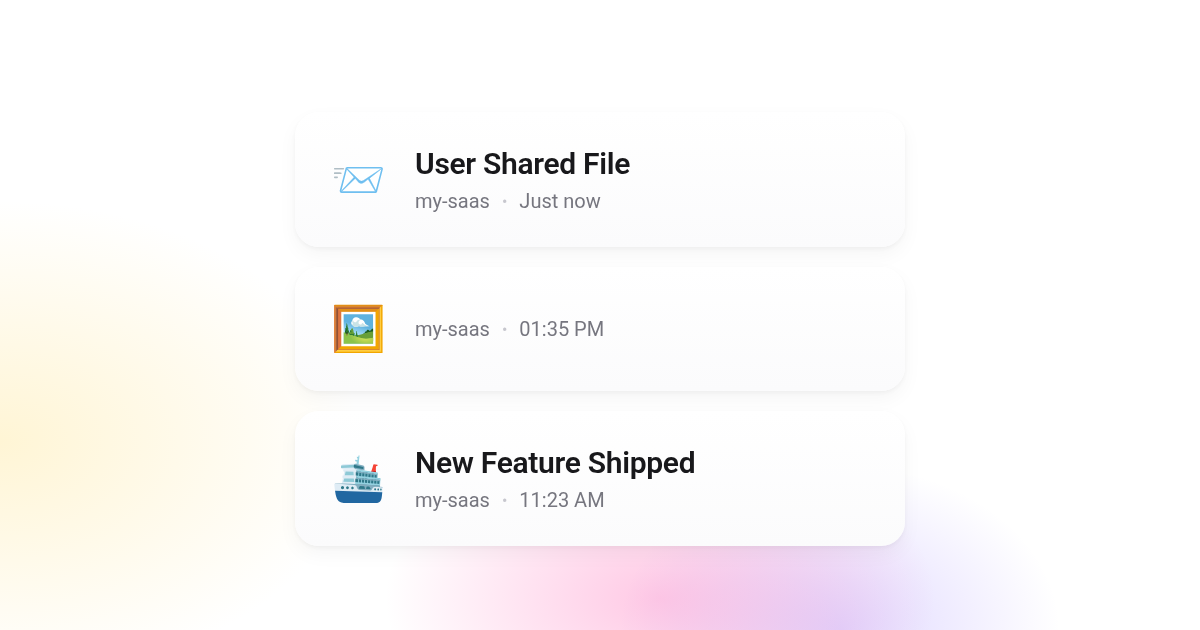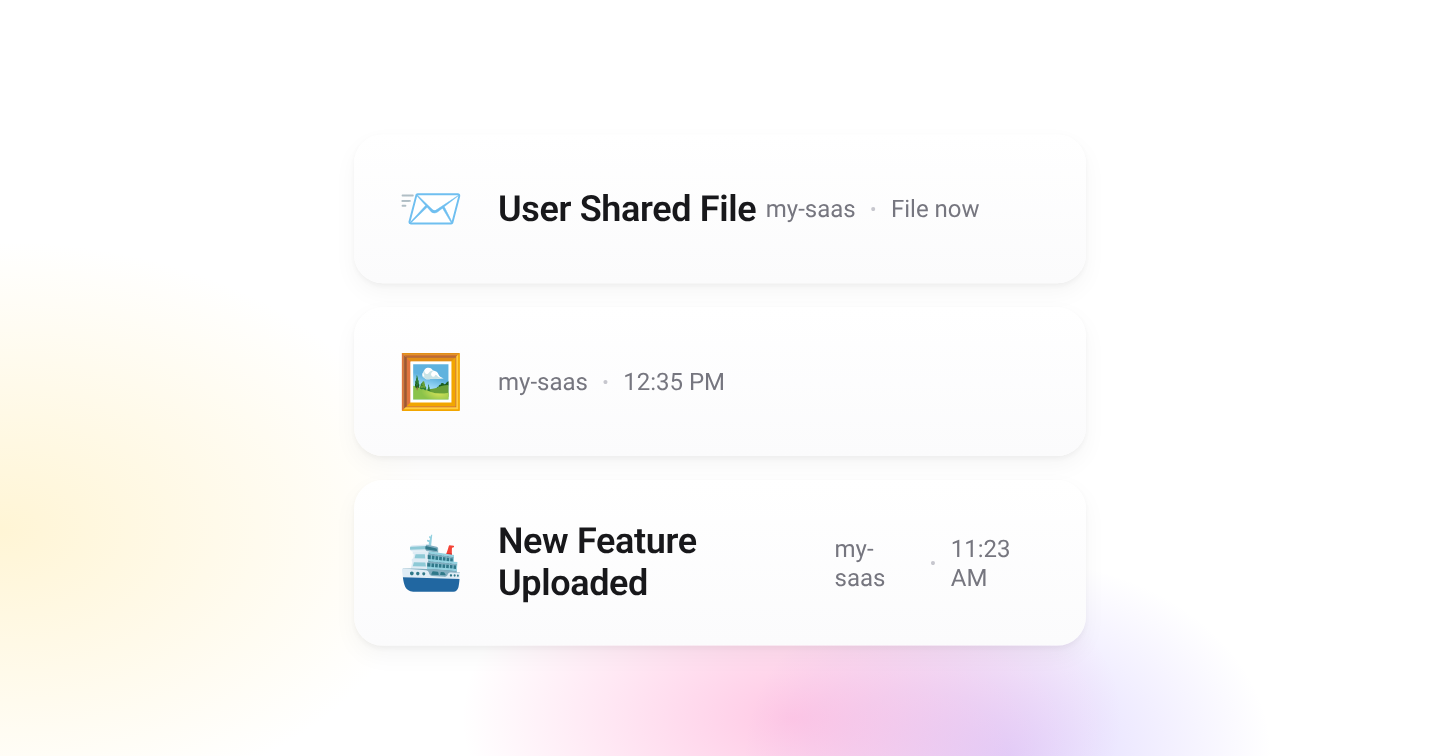--- a/index.html
+++ b/index.html
@@ -41,21 +41,21 @@
       width: 56px;
       height: 56px;
       font-size: 44px;
       display: flex;
       align-items: center;
       justify-content: center;
       flex-shrink: 0;
     }
     .notif-body {
       display: flex;
-      flex-direction: row;
+      flex-direction: column;
       gap: 8px;
     }
     .notif-title {
       font-size: 30px;
       font-weight: 600;
       color: #18181b;
       letter-spacing: -0.3px;
     }
     .notif-meta {
       display: flex;
@@ -74,40 +74,40 @@
 
 <div class="notif-list">
 
   <div class="notif-card">
     <div class="notif-icon">📨</div>
     <div class="notif-body">
       <div class="notif-title">User Shared File</div>
       <div class="notif-meta">
         <span>my-saas</span>
         <span class="notif-dot">•</span>
-        <span>File now</span>
+        <span>Just now</span>
       </div>
     </div>
   </div>
 
   <div class="notif-card">
     <div class="notif-icon">🖼️</div>
     <div class="notif-body">
       <div class="notif-meta">
         <span>my-saas</span>
         <span class="notif-dot">•</span>
-        <span>12:35 PM</span>
+        <span>01:35 PM</span>
       </div>
     </div>
   </div>
 
   <div class="notif-card">
     <div class="notif-icon">🛳️</div>
     <div class="notif-body">
-      <div class="notif-title">New Feature Uploaded</div>
+      <div class="notif-title">New Feature Shipped</div>
       <div class="notif-meta">
         <span>my-saas</span>
         <span class="notif-dot">•</span>
         <span>11:23 AM</span>
       </div>
     </div>
   </div>
 
 </div>
 

